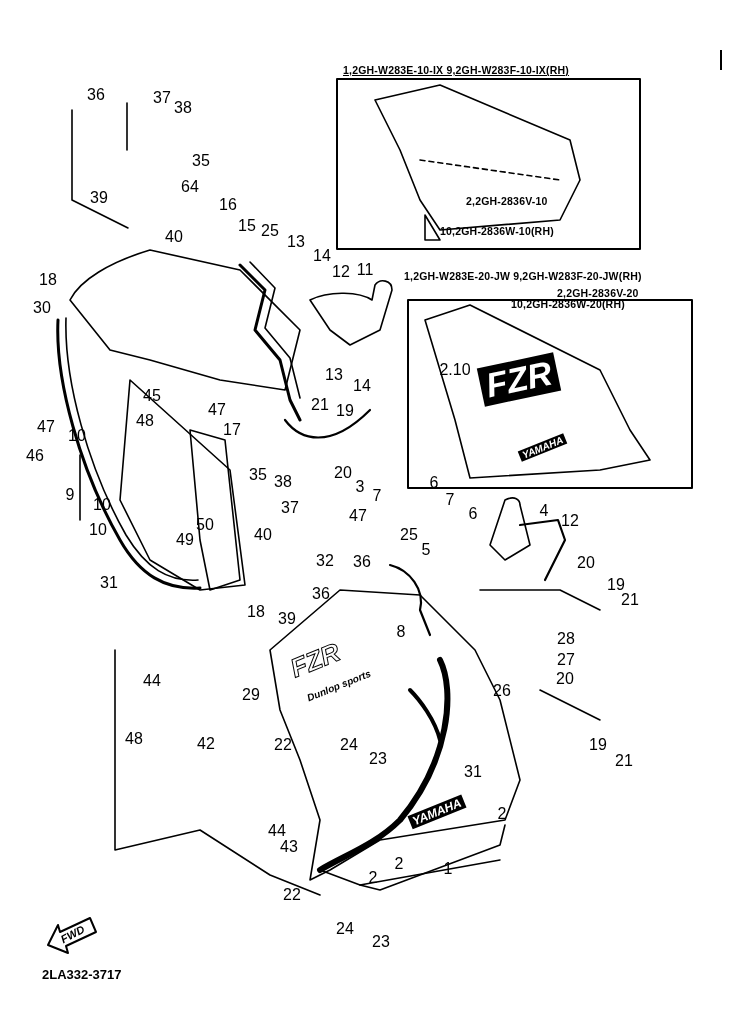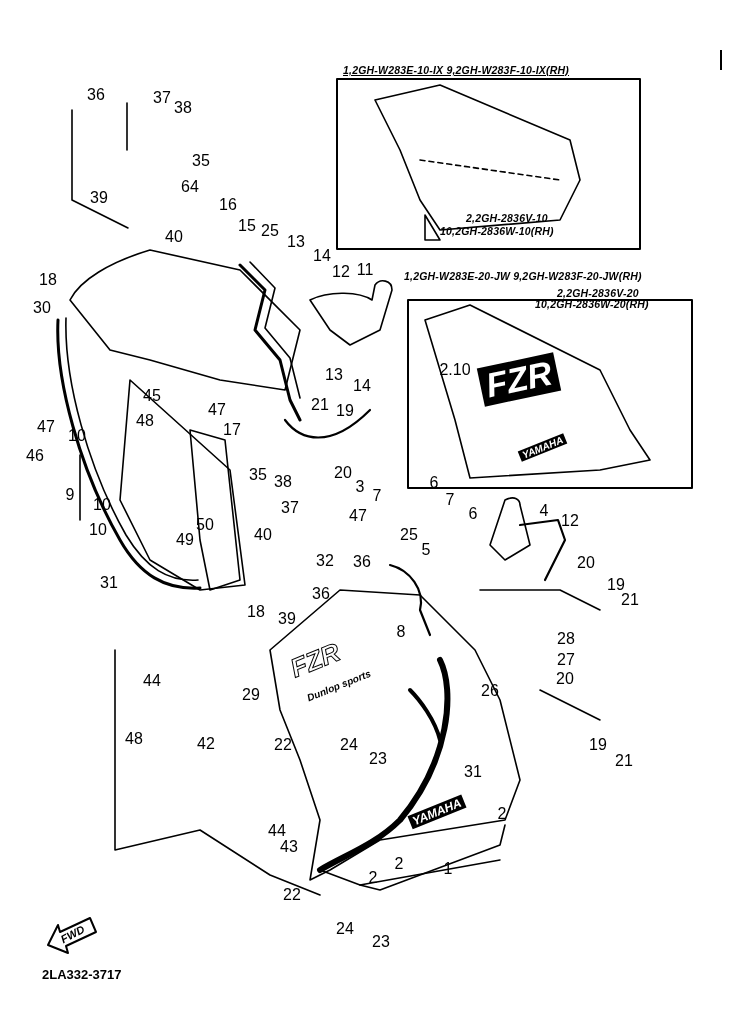--- a/index.html
+++ b/index.html
@@ -2,21 +2,21 @@
 <html><head>
 <meta charset="utf-8">
 <style>
   html, body { margin:0; padding:0; background:#ffffff; }
   body { width:731px; height:1030px; position:relative; overflow:hidden;
          font-family:"Liberation Sans", sans-serif; color:#000; }
   #diagram { position:absolute; left:0; top:0; width:731px; height:1030px; }
   .lbl { position:absolute; font-family:"Liberation Sans", sans-serif; font-size:16px;
          line-height:16px; color:#000; white-space:nowrap; transform:translate(-50%,-50%); }
   .pn { position:absolute; font-family:"Liberation Sans", sans-serif; font-weight:bold;
-        font-size:10.5px; letter-spacing:0.2px; white-space:nowrap; color:#000;font-style:italic; }
+        font-size:10.5px; letter-spacing:0.2px; white-space:nowrap; color:#000; }
   .code { position:absolute; left:42px; top:967px; font-weight:bold; font-size:13px;
           font-family:"Liberation Sans", sans-serif; }
   .fwdtxt { position:absolute; left:60px; top:928px; font-weight:bold; font-size:11px;
             transform:rotate(-28deg); font-style:italic; }
   .decal { position:absolute; font-weight:bold; font-style:italic; font-family:"Liberation Sans", sans-serif; }
   .mark { position:absolute; left:720px; top:50px; width:2px; height:20px; background:#000; }
 </style>
 </head>
 <body>
 
@@ -64,26 +64,26 @@
     <polyline points="320,870 360,885 500,860"></polyline>
     <polyline points="360,885 380,890 500,845 505,825"></polyline>
 
     <path d="M48,945 L58,925 L60,932 L90,918 L96,932 L66,946 L68,953 Z" stroke-width="2"></path>
   </g>
 </svg>
 
 <div class="mark"></div>
 
 <div class="pn" style="left:343px;top:64px;text-decoration:underline;">1,2GH-W283E-10-IX   9,2GH-W283F-10-IX(RH)</div>
-<div class="pn" style="left:466px;top:212px;">2,2GH-2836V-10</div>
+<div class="pn" style="left:466px;top:195px;">2,2GH-2836V-10</div>
 <div class="pn" style="left:440px;top:225px;">10,2GH-2836W-10(RH)</div>
 
 <div class="pn" style="left:404px;top:270px;">1,2GH-W283E-20-JW  9,2GH-W283F-20-JW(RH)</div>
 <div class="pn" style="left:557px;top:287px;">2,2GH-2836V-20</div>
-<div class="pn" style="left:535px;top:298px;text-align:right;">10,2GH-2836W-20(RH)</div>
+<div class="pn" style="left:511px;top:298px;text-align:right;">10,2GH-2836W-20(RH)</div>
 <div class="lbl" style="left:455px;top:338px;margin-top:32px;">2.10</div>
 <div class="decal" style="left:480px;top:360px;font-size:34px;background:#000;color:#fff;padding:0 6px;transform:rotate(-12deg);">FZR</div>
 <div class="decal" style="left:518px;top:442px;font-size:10px;background:#000;color:#fff;padding:0 3px;transform:rotate(-22deg);">YAMAHA</div>
 
 <div class="decal" style="left:290px;top:645px;font-size:26px;color:#fff;-webkit-text-stroke:1px #000;transform:rotate(-22deg);">FZR</div>
 <div class="decal" style="left:305px;top:680px;font-size:10px;transform:rotate(-22deg);">Dunlop sports</div>
 <div class="decal" style="left:408px;top:805px;font-size:12px;background:#000;color:#fff;padding:0 3px;transform:rotate(-22deg);">YAMAHA</div>
 
 <div class="lbl" style="left:96px;top:95px;">36</div>
 <div class="lbl" style="left:162px;top:98px;">37</div>
@@ -137,21 +137,21 @@
 <div class="lbl" style="left:109px;top:583px;">31</div>
 <div class="lbl" style="left:321px;top:594px;">36</div>
 <div class="lbl" style="left:586px;top:563px;">20</div>
 <div class="lbl" style="left:616px;top:585px;">19</div>
 <div class="lbl" style="left:630px;top:600px;">21</div>
 <div class="lbl" style="left:287px;top:619px;">39</div>
 <div class="lbl" style="left:256px;top:612px;">18</div>
 <div class="lbl" style="left:401px;top:632px;">8</div>
 <div class="lbl" style="left:566px;top:639px;">28</div>
 <div class="lbl" style="left:566px;top:660px;">27</div>
-<div class="lbl" style="left:490px;top:691px;text-align:center;">26</div>
+<div class="lbl" style="left:502px;top:691px;text-align:center;">26</div>
 <div class="lbl" style="left:565px;top:679px;">20</div>
 <div class="lbl" style="left:251px;top:695px;">29</div>
 <div class="lbl" style="left:152px;top:681px;">44</div>
 <div class="lbl" style="left:283px;top:745px;">22</div>
 <div class="lbl" style="left:349px;top:745px;">24</div>
 <div class="lbl" style="left:378px;top:759px;">23</div>
 <div class="lbl" style="left:134px;top:739px;">48</div>
 <div class="lbl" style="left:206px;top:744px;">42</div>
 <div class="lbl" style="left:473px;top:772px;">31</div>
 <div class="lbl" style="left:598px;top:745px;">19</div>

